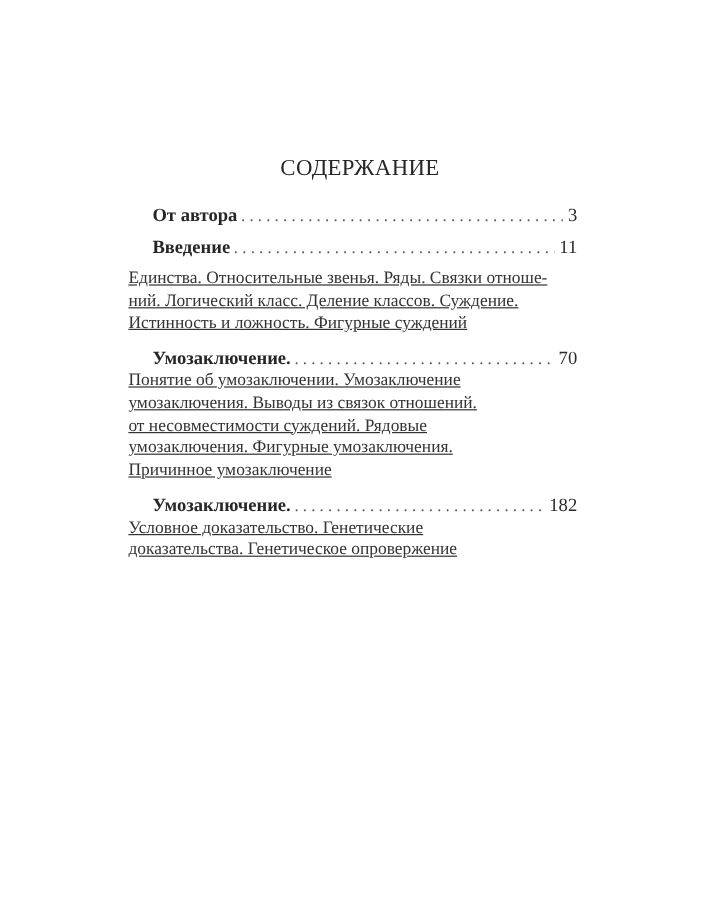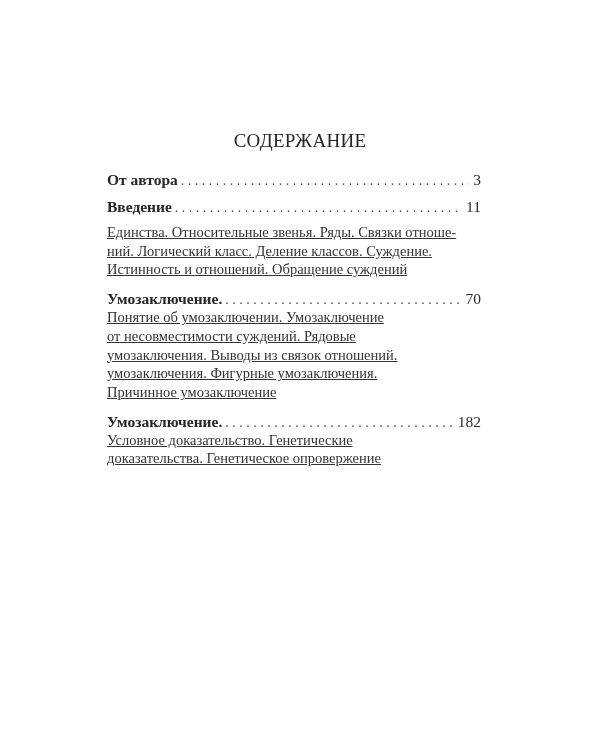--- a/index.html
+++ b/index.html
@@ -51,20 +51,21 @@
       font-size: 15.5px;
       line-height: 19px;
       height: 19px;
       white-space: nowrap;
       overflow: hidden;
     }
     .entry-title {
       font-weight: bold;
       color: #262626;
       flex: 0 0 auto;
+      margin-left: 20px;
     }
     .entry-leader {
       flex: 1 1 auto;
       overflow: hidden;
       white-space: nowrap;
       color: #555;
       letter-spacing: 3.2px;
       padding-left: 3px;
       font-size: 14px;
     }
@@ -114,34 +115,34 @@
         <span class="entry-title">Введение</span>
         <span class="entry-leader"></span>
         <span class="entry-page">11</span>
       </div>
     </div>
 
     <div class="entry gap-small">
       <div class="entry-desc">
         <span>Единства. Относительные звенья. Ряды. Связки отноше-</span>
         <span>ний. Логический класс. Деление классов. Суждение.</span>
-        <span>Истинность и отношений. Обращение суждений</span>
+        <span>Истинность и ложность. Фигурные суждений</span>
       </div>
     </div>
 
     <div class="entry gap-large">
       <div class="entry-head">
         <span class="entry-title">Умозаключение.</span>
         <span class="entry-leader"></span>
         <span class="entry-page">70</span>
       </div>
       <div class="entry-desc">
         <span>Понятие об умозаключении. Умозаключение</span>
+        <span>умозаключения. Выводы из связок отношений.</span>
         <span>от несовместимости суждений. Рядовые</span>
-        <span>умозаключения. Выводы из связок отношений.</span>
         <span>умозаключения. Фигурные умозаключения.</span>
         <span>Причинное умозаключение</span>
       </div>
     </div>
 
     <div class="entry gap-large">
       <div class="entry-head">
         <span class="entry-title">Умозаключение.</span>
         <span class="entry-leader"></span>
         <span class="entry-page">182</span>

